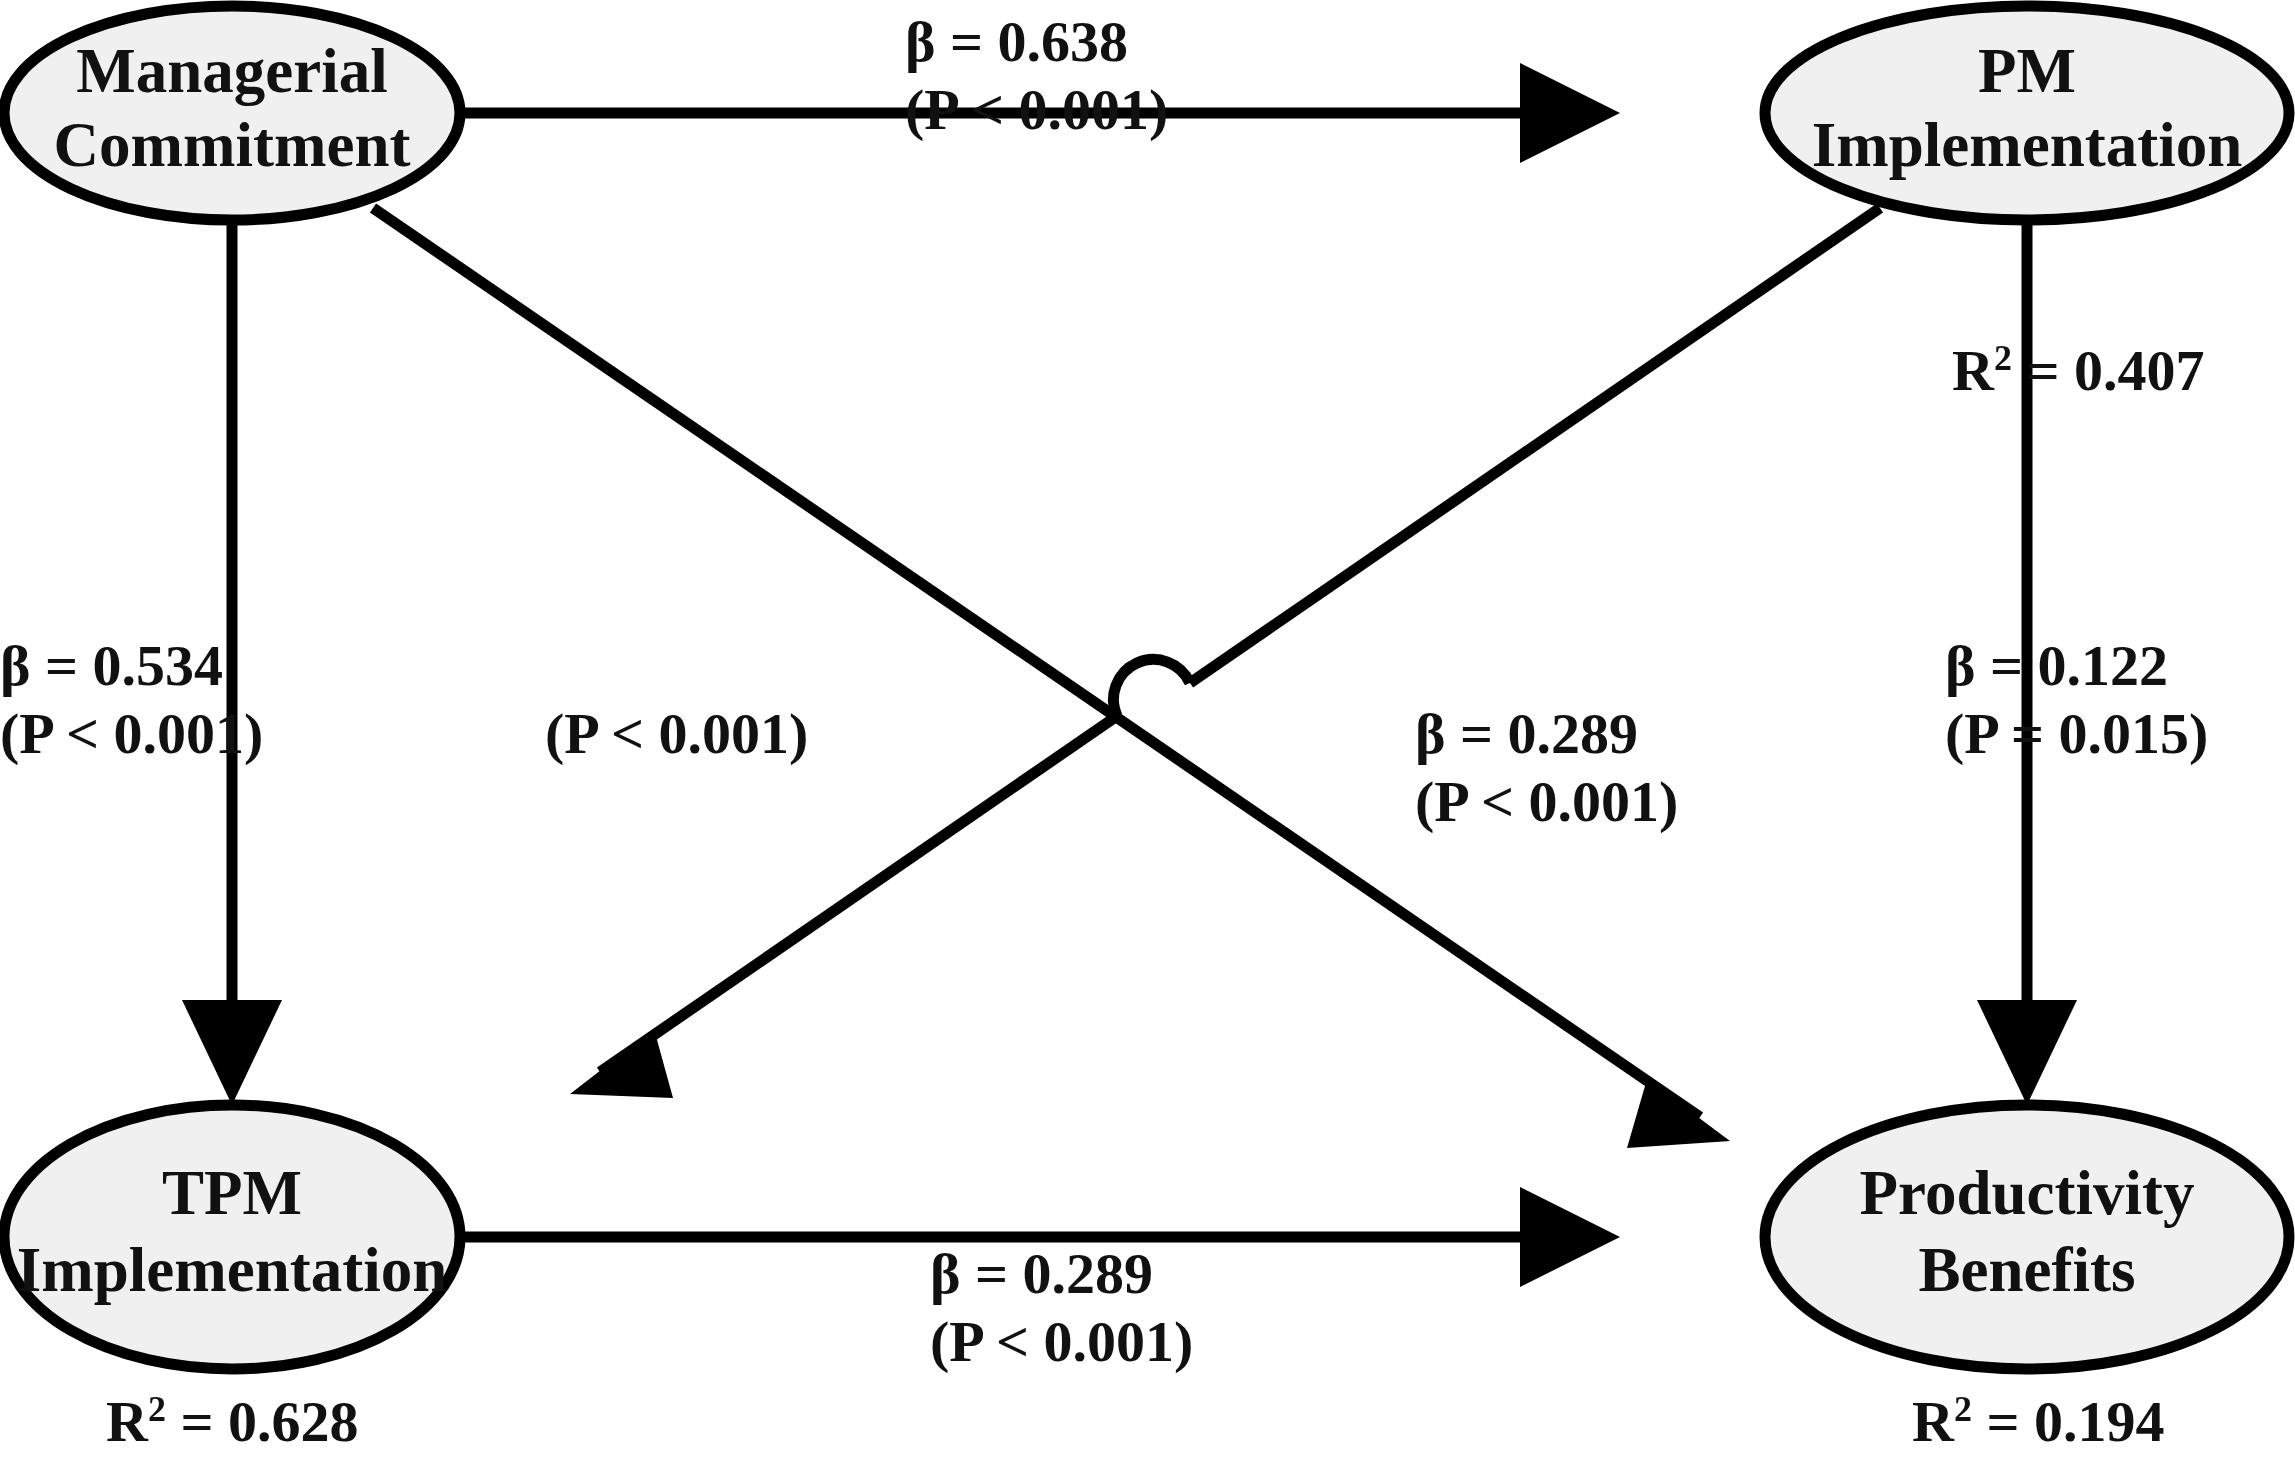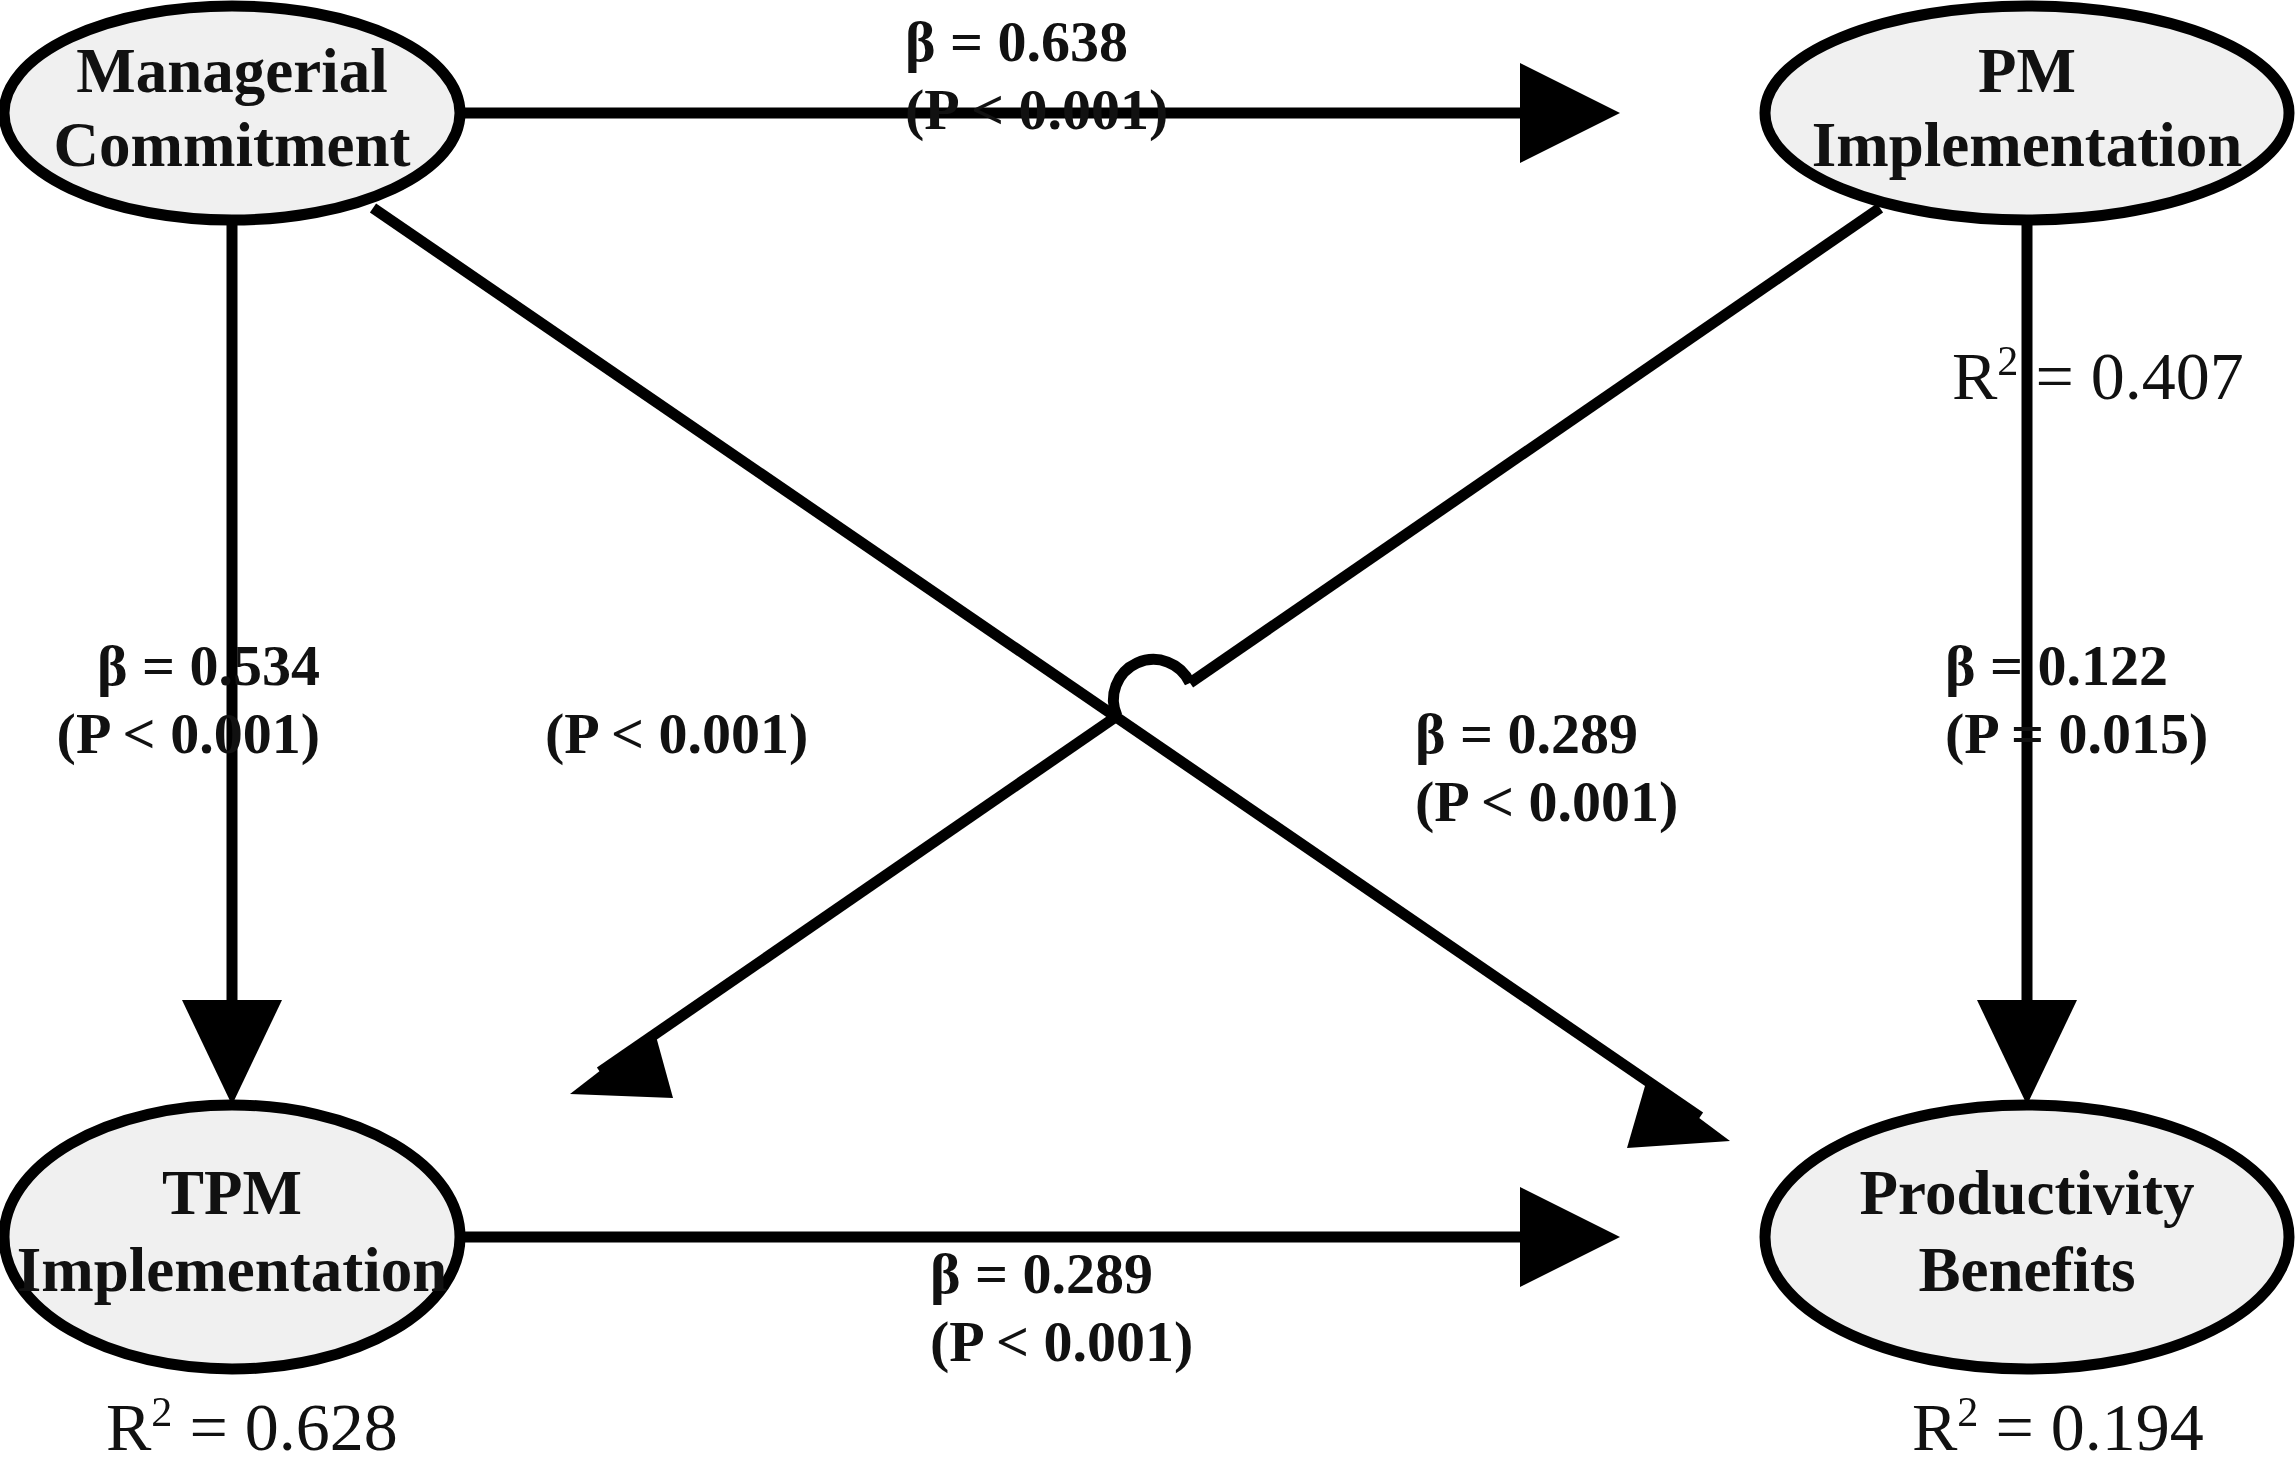--- a/index.html
+++ b/index.html
@@ -59,22 +59,22 @@
     font-family: "Liberation Serif", "DejaVu Serif", serif;
     font-weight: bold;
     font-size: 58px;
     line-height: 1.17;
     color: #111111;
     white-space: nowrap;
   }
   .r2-label {
     position: absolute;
     font-family: "Liberation Serif", "DejaVu Serif", serif;
-    font-weight: normal;
-    font-size: 68px;
+    font-weight: bold;
+    font-size: 58px;
     color: #111111;
     white-space: nowrap;
   }
   .r2-label sup {
     font-size: 0.62em;
     vertical-align: super;
     line-height: 0;
   }
   .lbl-line { display: block; }
 </style>
@@ -144,21 +144,21 @@
       <text class="node-label" x="2027" y="1277">Benefits</text>
     </g>
 
   </svg>
 
   <div class="path-label" style="left:905px; top:8px; width:420px;">
     <span class="lbl-line">β = 0.638</span>
     <span class="lbl-line">(P &lt; 0.001)</span>
   </div>
 
-  <div class="path-label" style="left:0px; top:632px; width:320px; text-align:right;">
+  <div class="path-label" style="left:0px; top:632px; width:320px; text-align:left;">
     <span class="lbl-line">β = 0.534</span>
     <span class="lbl-line">(P &lt; 0.001)</span>
   </div>
 
   <div class="path-label" style="left:545px; top:700px; width:400px;">
     <span class="lbl-line">(P &lt; 0.001)</span>
   </div>
 
   <div class="path-label" style="left:1415px; top:700px; width:400px;">
     <span class="lbl-line">β = 0.289</span>

